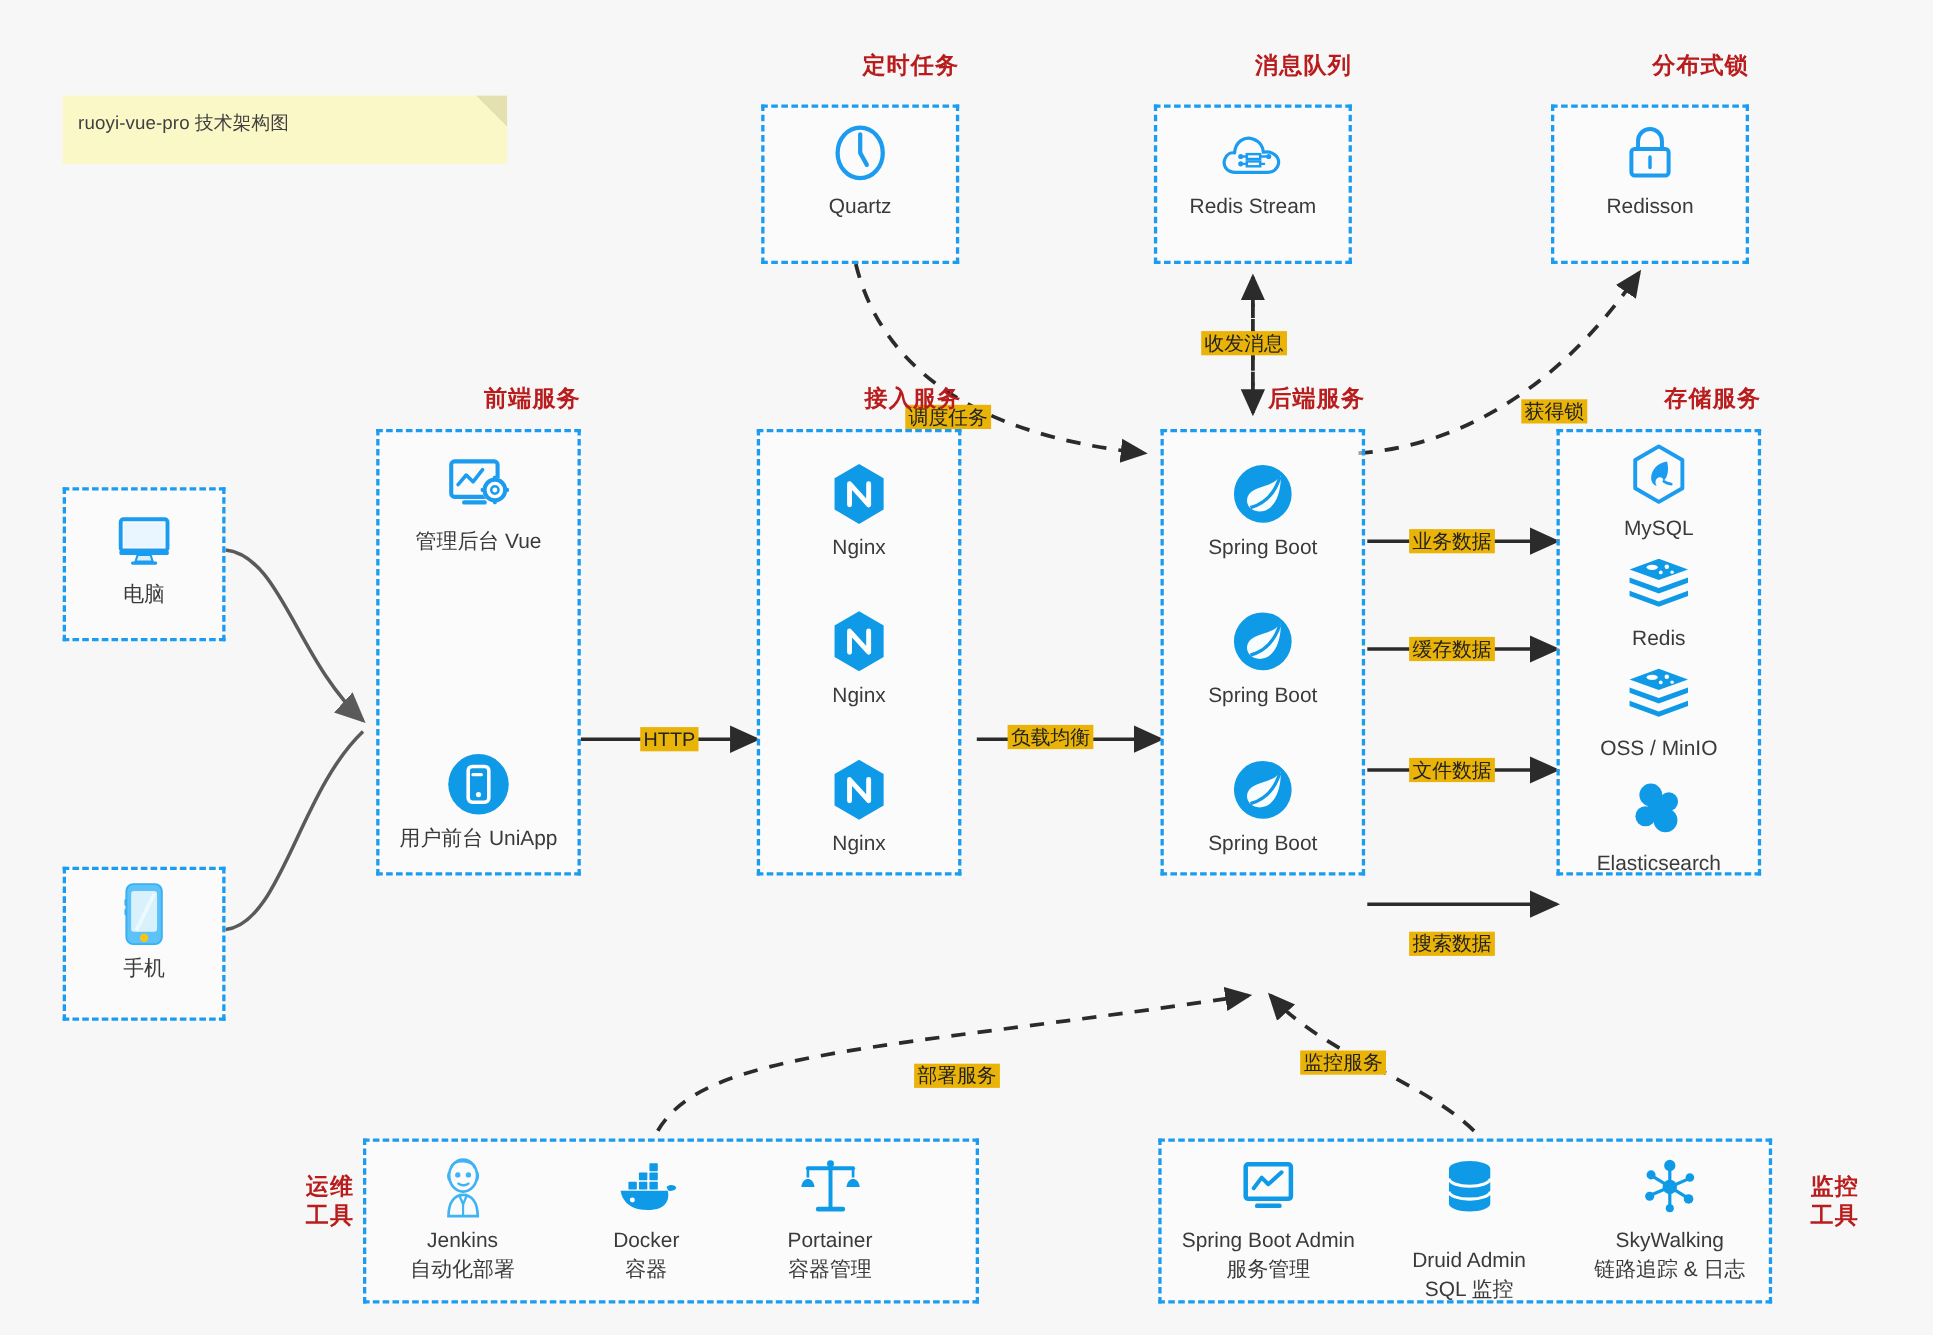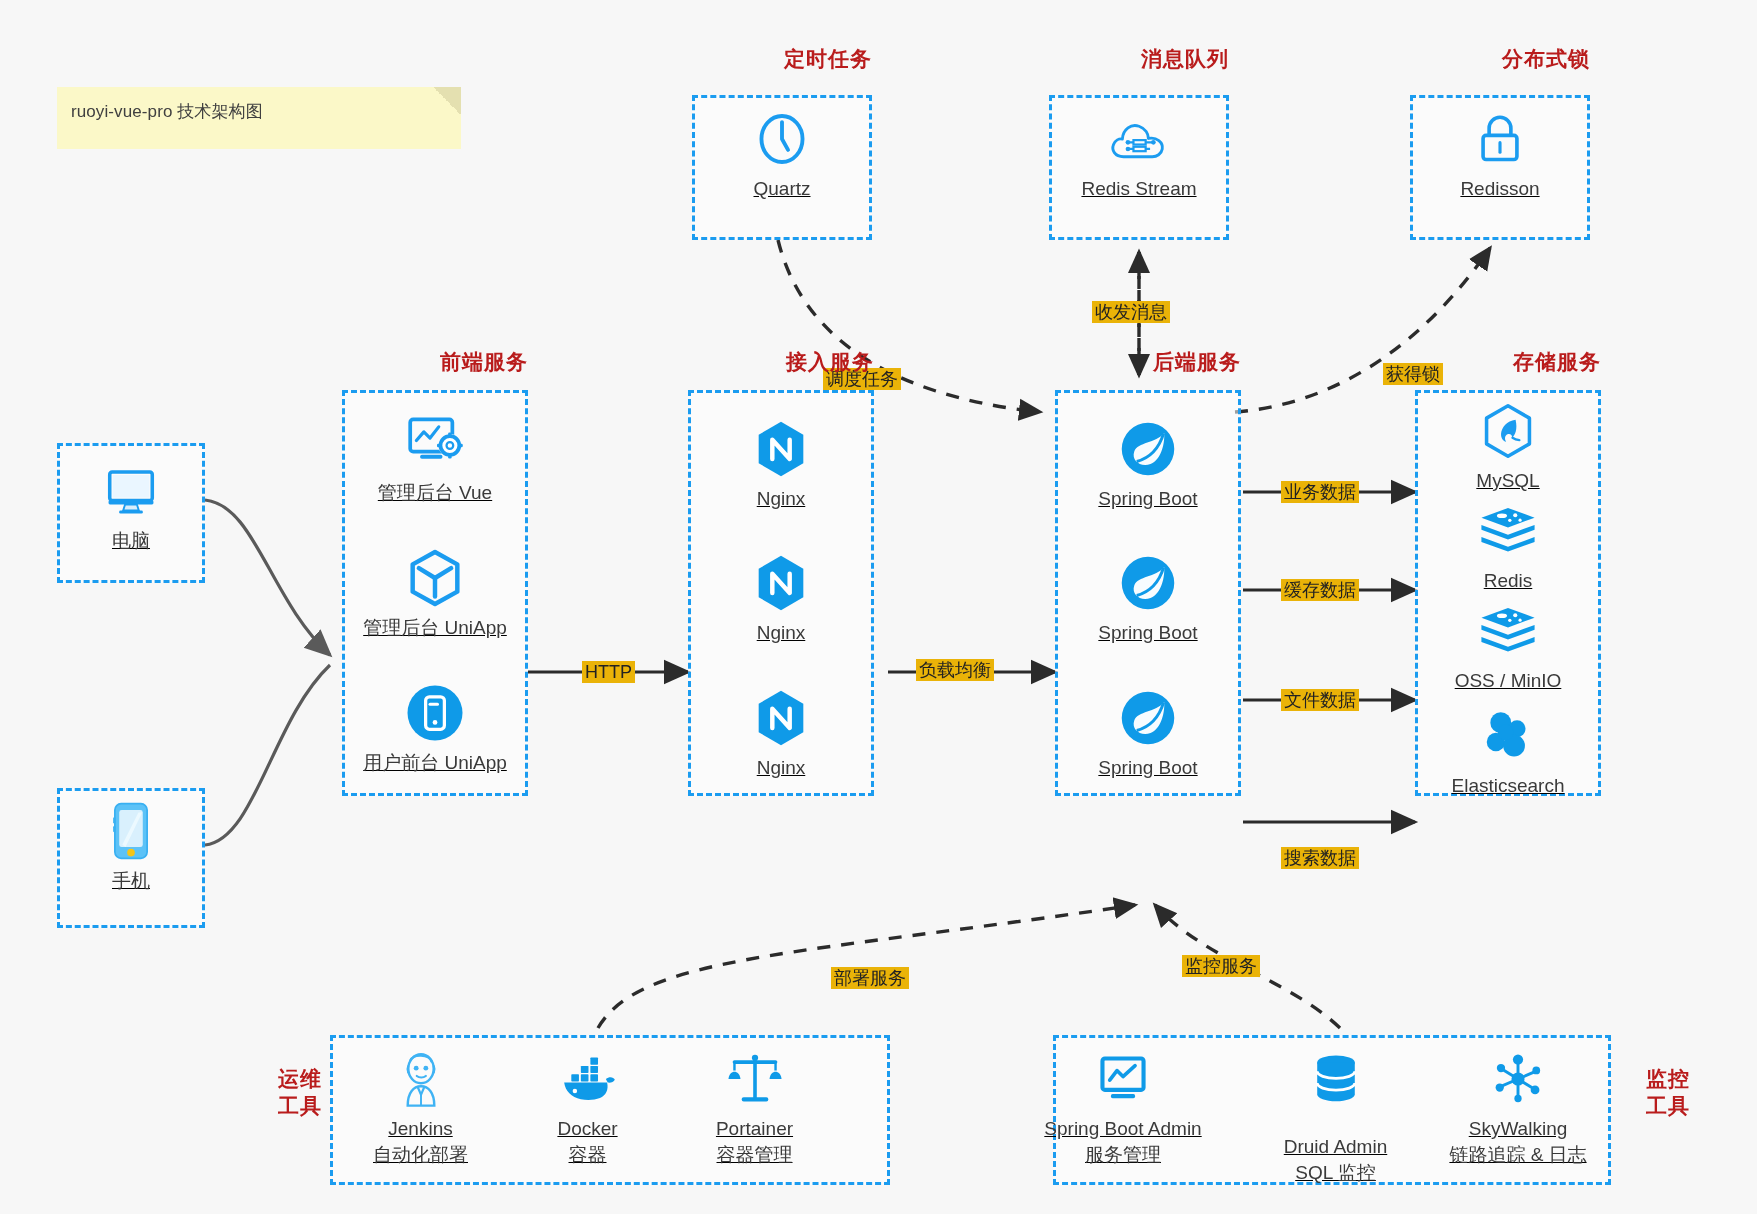--- a/index.html
+++ b/index.html
@@ -34,21 +34,21 @@
 
   
   .box{
     position:absolute;
     border:3px dashed #1b9cf0;
     background:rgba(255,255,255,.55);
     box-sizing:border-box;
   }
 
   
-  .node{position:absolute;display:flex;flex-direction:column;align-items:center;justify-content:flex-start;text-decoration:underline;}
+  .node{position:absolute;display:flex;flex-direction:column;align-items:center;justify-content:flex-start;}
   .node .ico{display:flex;align-items:center;justify-content:center;height:62px;}
   .node .lbl{
     margin-top:7px;font-size:19px;color:#3a3a3a;white-space:nowrap;text-align:center;line-height:24px;
   }
   .node .lbl2{font-size:19px;color:#3a3a3a;white-space:nowrap;text-align:center;line-height:26px;}
 
   
   .elbl{
     position:absolute;font-size:18px;color:#222;background:#eab308;
     padding:0 3px;white-space:nowrap;line-height:22px;
@@ -201,31 +201,20 @@
           <rect x="35.6" y="14.6" width="2.8" height="3.2" rx="1"></rect>
           <rect x="35.6" y="32.2" width="2.8" height="3.2" rx="1"></rect>
           <rect x="26.6" y="23.6" width="3.2" height="2.8" rx="1"></rect>
           <rect x="44.2" y="23.6" width="3.2" height="2.8" rx="1"></rect>
         </g>
       </svg>
     </div>
     <div class="lbl">管理后台 Vue</div>
   </div>
 
-  <div class="node" style="left:342px;top:547px;width:186px;">
-    <div class="ico">
-      <svg width="62" height="62" viewBox="0 0 50 50">
-        <path d="M25 4 L43 14 L43 36 L25 46 L7 36 L7 14 Z" fill="none" stroke="#1b9cf0" stroke-width="3.6" stroke-linejoin="round"></path>
-        <path d="M25 25 L25 40" stroke="#1b9cf0" stroke-width="3.6" stroke-linecap="round"></path>
-        <path d="M25 25 L12 17" stroke="#1b9cf0" stroke-width="3.6" stroke-linecap="round"></path>
-        <path d="M25 25 L38 17" stroke="#1b9cf0" stroke-width="3.6" stroke-linecap="round"></path>
-      </svg>
-    </div>
-    <div class="lbl">管理后台 UniApp</div>
-  </div>
 
   <div class="node" style="left:342px;top:682px;width:186px;">
     <div class="ico">
       <svg width="60" height="60" viewBox="0 0 48 48">
         <circle cx="24" cy="24" r="22" fill="#0f9ae8"></circle>
         <rect x="16.5" y="11" width="15" height="26" rx="3" fill="none" stroke="#ffffff" stroke-width="2.6"></rect>
         <line x1="20" y1="17" x2="26" y2="17" stroke="#ffffff" stroke-width="2.4" stroke-linecap="round"></line>
         <circle cx="24" cy="31.5" r="1.9" fill="#ffffff"></circle>
       </svg>
     </div>
@@ -418,21 +407,21 @@
     <div class="lbl2" style="margin-top:6px;">Portainer</div>
     <div class="lbl2">容器管理</div>
   </div>
 
   <div class="box" style="left:1053px;top:1035px;width:558px;height:150px;"></div>
   <div class="cap side" style="left:1620px;top:1065px;width:70px;">
     <div>监控</div>
     <div>工具</div>
   </div>
 
-  <div class="node" style="left:1030px;top:1048px;width:186px;justify-content:center;">
+  <div class="node" style="left:1060px;top:1048px;width:186px;justify-content:center;">
     <div class="ico">
       <svg width="58" height="54" viewBox="0 0 48 44">
         <rect x="7" y="5" width="34" height="26" rx="2" fill="none" stroke="#0f9ae8" stroke-width="3.4"></rect>
         <path d="M13 23 L19 15 L24 20 L34 11" fill="none" stroke="#0f9ae8" stroke-width="3" stroke-linecap="round" stroke-linejoin="round"></path>
         <rect x="14" y="34.5" width="20" height="3.4" rx="1.4" fill="#0f9ae8"></rect>
       </svg>
     </div>
     <div class="lbl2" style="margin-top:6px;">Spring Boot Admin</div>
     <div class="lbl2">服务管理</div>
   </div>

